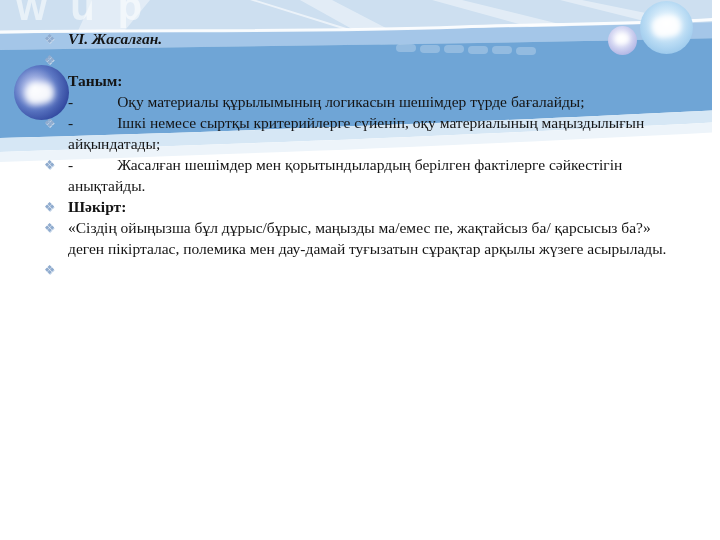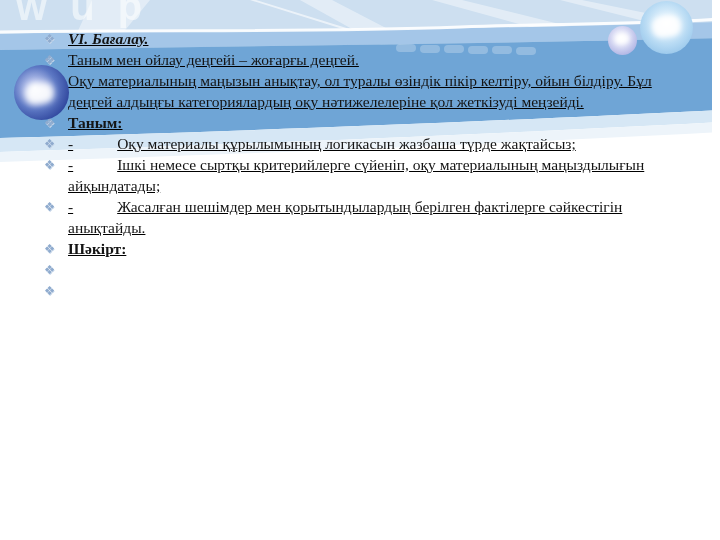--- a/index.html
+++ b/index.html
@@ -1,17 +1,17 @@
 <!DOCTYPE html>
 <html><head>
 <meta charset="utf-8">
 <style>
   html,body{margin:0;padding:0;background:#ffffff;}
   .slide{position:relative;width:712px;height:540px;background:#ffffff;overflow:hidden;
-         font-family:"Liberation Serif","DejaVu Serif",serif;text-decoration:underline;}
+         font-family:"Liberation Serif","DejaVu Serif",serif;}
   .deco{position:absolute;left:0;top:0;z-index:0;}
   
   .content{position:relative;z-index:1;padding-top:28px;}
   .para{position:relative;padding:0 40px 0 68px;font-size:15.5px;line-height:21px;
         color:#141414;min-height:21px;}
   .para .bullet{position:absolute;left:44px;top:2px;font-size:12.5px;line-height:17px;
         color:#8fabce;font-family:"DejaVu Sans",sans-serif;text-shadow:0.5px 0.5px 0 #c9d8ea;}
   .para.bold{font-weight:bold;}
   .para.bolditalic{font-weight:bold;font-style:italic;}
   .tab{display:inline-block;width:44px;}
@@ -60,29 +60,28 @@
       <rect x="468" y="46" width="20" height="8" rx="4"></rect>
       <rect x="492" y="46" width="20" height="8" rx="4"></rect>
       <rect x="516" y="47" width="20" height="8" rx="4"></rect>
     </g>
 
     <path d="M0,138 C180,133 420,125 720,110 L720,122 C420,138 180,146 0,152 Z" fill="#d6e7f5"></path>
     <path d="M0,152 C180,146 420,138 720,122 L720,132 C420,148 180,156 0,162 Z" fill="#edf4fa"></path>
   </svg>
 
   <div class="content">
-      <div class="para bolditalic"><span class="bullet">❖</span><span><span>VI. Бағалау.</span></span></div>
-      <div class="para"><span class="bullet">❖</span><span><span>Таным мен ойлау деңгейі – жоғарғы деңгей.</span></span></div>
-      <div class="para"><span class="bullet">❖</span><span><span>Оқу материалының маңызын анықтау, ол туралы өзіндік пікір келтіру, ойын білдіру. Бұл деңгей алдыңғы категориялардың оқу нәтижелелеріне қол жеткізуді меңзейді.</span></span></div>
+      <div class="para bolditalic"><span class="bullet">❖</span><span><span>VI. Жасалған.</span></span></div>
+      <div class="para"><span class="bullet">❖</span></div>
       <div class="para bold"><span class="bullet">❖</span><span><span>Таным:</span></span></div>
-      <div class="para"><span class="bullet">❖</span><span><span>-</span><span class="tab"></span><span>Оқу материалы құрылымының логикасын жазбаша түрде жақтайсыз;</span></span></div>
+      <div class="para"><span class="bullet">❖</span><span><span>-</span><span class="tab"></span><span>Оқу материалы құрылымының логикасын шешімдер түрде бағалайды;</span></span></div>
       <div class="para"><span class="bullet">❖</span><span><span>-</span><span class="tab"></span><span>Ішкі немесе сыртқы критерийлерге сүйеніп, оқу материалының маңыздылығын айқындатады;</span></span></div>
       <div class="para"><span class="bullet">❖</span><span><span>-</span><span class="tab"></span><span>Жасалған шешімдер мен қорытындылардың берілген фактілерге сәйкестігін анықтайды.</span></span></div>
       <div class="para bold"><span class="bullet">❖</span><span><span>Шәкірт:</span></span></div>
-      <div class="para"><span class="bullet">❖</span></div>
+      <div class="para"><span class="bullet">❖</span><span><span>«Сіздің ойыңызша бұл дұрыс/бұрыс, маңызды ма/емес пе, жақтайсыз ба/ қарсысыз ба?» деген пікірталас, полемика мен дау-дамай туғызатын сұрақтар арқылы жүзеге асырылады.</span></span></div>
       <div class="para"><span class="bullet">❖</span><span><span></span></span></div>
     </div>
 
   <div class="sphere sphere-dark">
     <div class="glare"></div>
   </div>
   <div class="sphere sphere-glass">
     <div class="glare"></div>
   </div>
   <div class="sphere sphere-purple">

